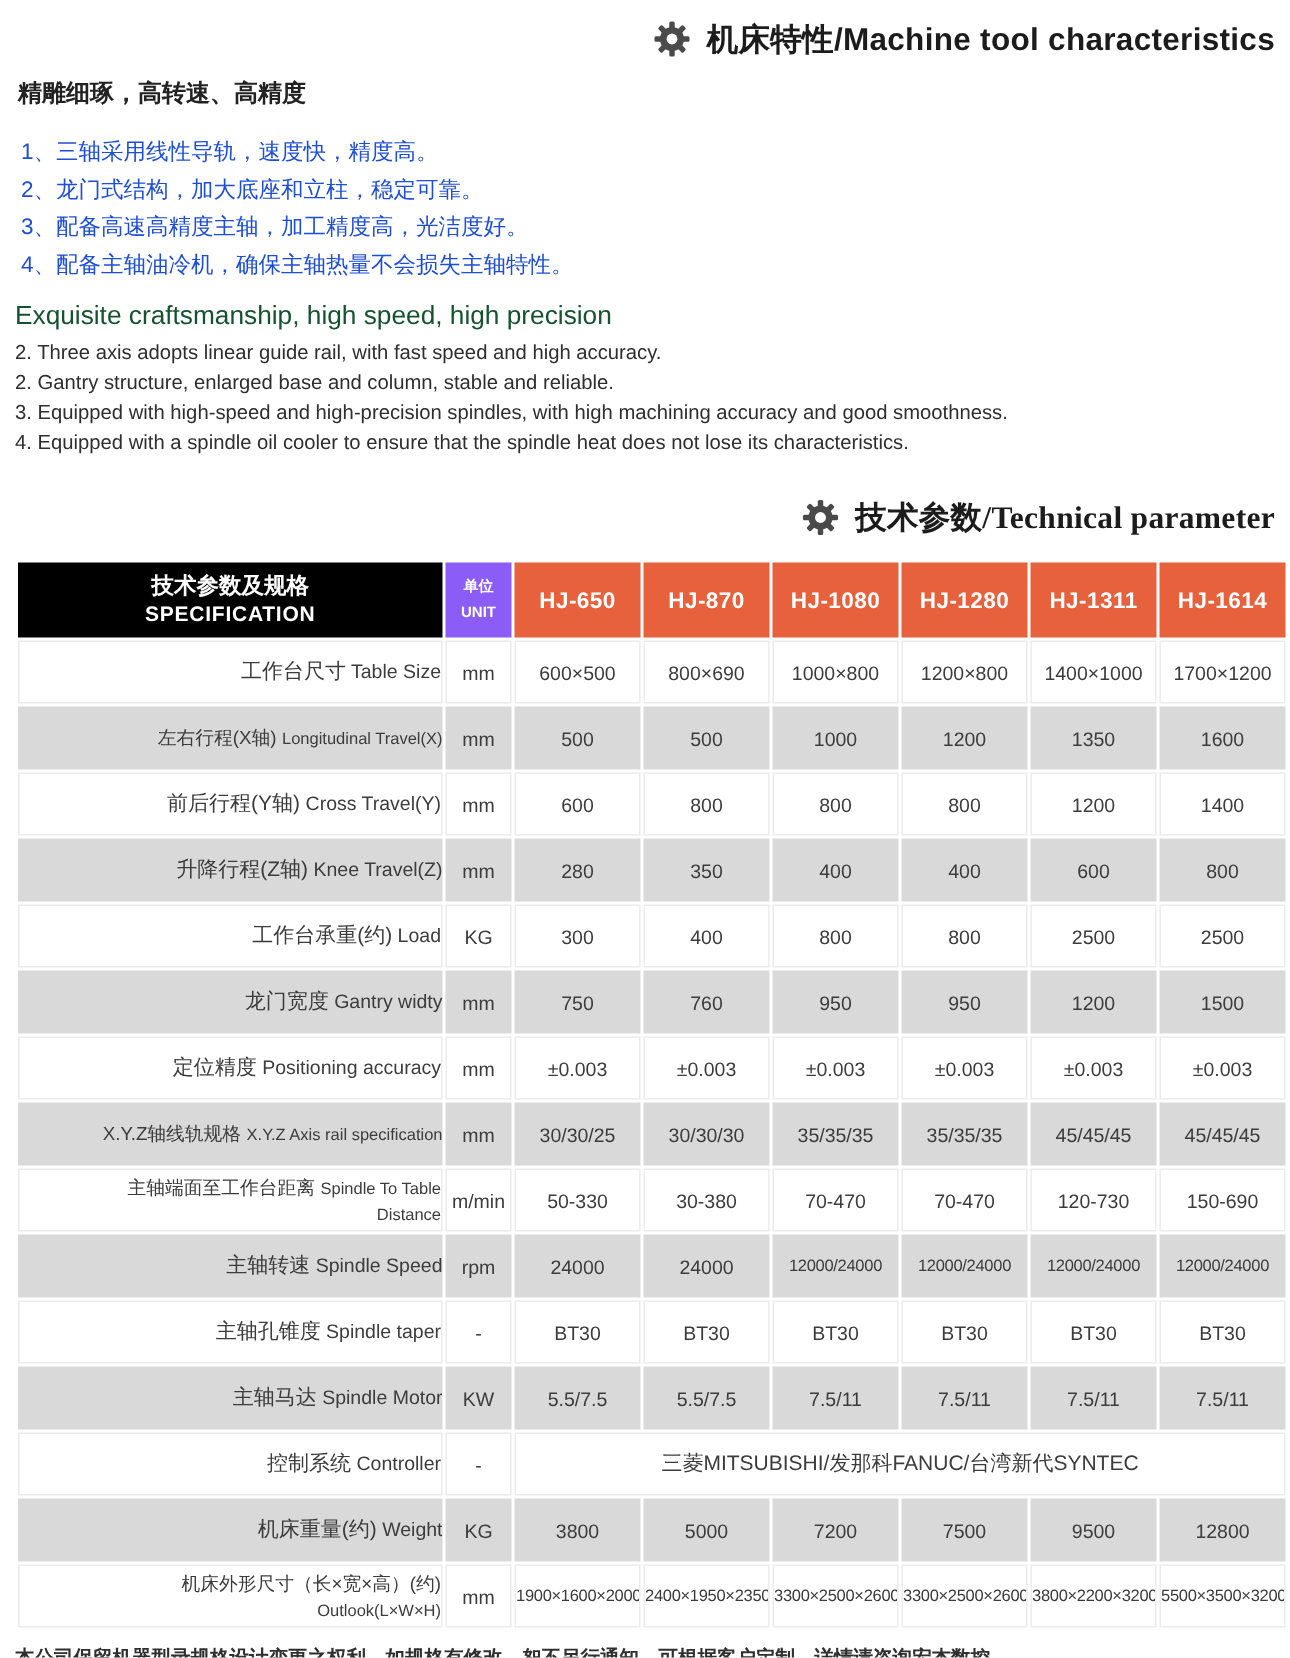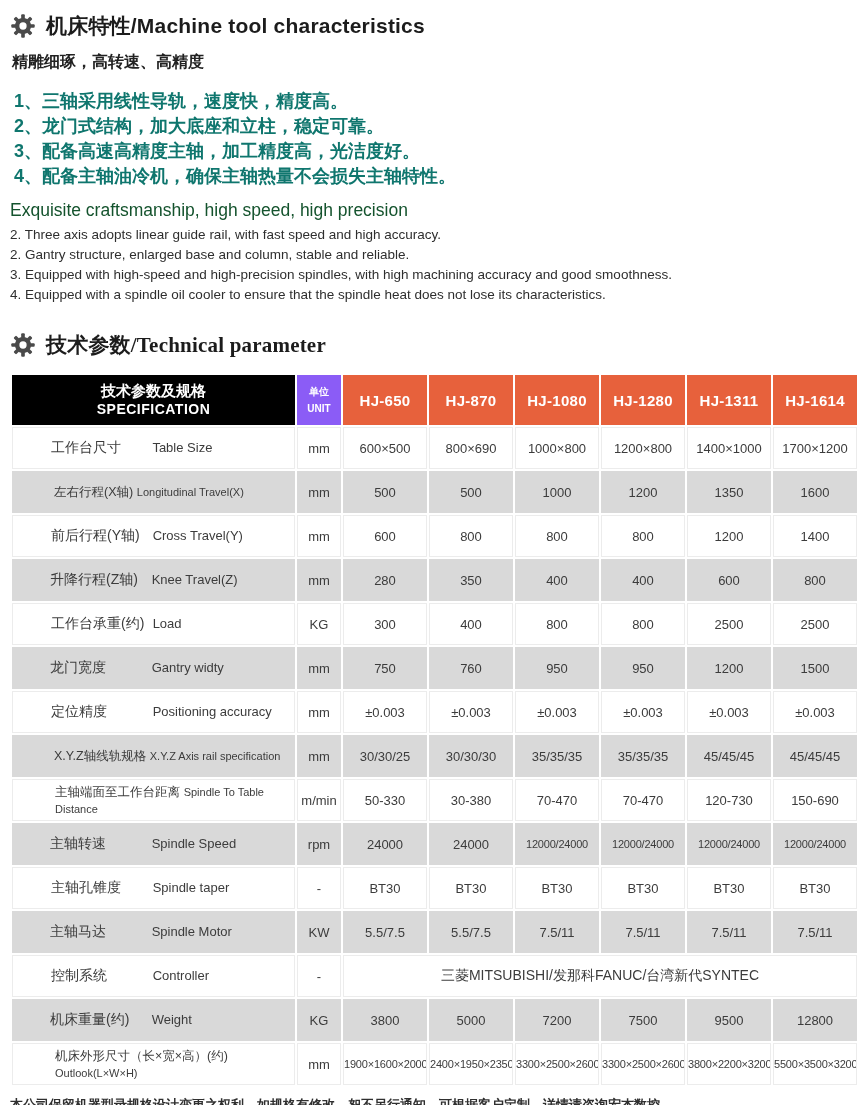--- a/index.html
+++ b/index.html
@@ -7,31 +7,31 @@
   body {
     width: 860px;
     height: 1105px;
     font-family: "Liberation Sans", "DejaVu Sans", sans-serif;
     color: #3b3b3b;
     overflow: hidden;
   }
   .page { padding: 12px 10px 0 10px; }
 
   
-  .sec-header { display: flex; align-items: center; gap: 10px; }
+  .sec-header { display: flex; align-items: center; gap: 10px; justify-content: flex-end; }
   .sec-header .gear { width: 26px; height: 26px; flex: 0 0 auto; }
   .sec-title {
     font-size: 21px; font-weight: bold; color: #1c1c1c;
     letter-spacing: 0.2px;
   }
 
   .subtitle { margin: 12px 0 0 2px; font-size: 16px; font-weight: bold; color: #222; }
 
   ul.points { list-style: none; margin: 16px 0 0 4px; }
-  ul.points li { font-size: 18px; line-height: 25px; color: #0f766e; font-weight: bold; }
+  ul.points li { font-size: 15px; line-height: 25px; color: #1d4ed8; }
 
   .en-title { margin: 11px 0 0 0; font-size: 17.5px; font-weight: 400; color: #14532d; }
   ul.en-points { list-style: none; margin: 4px 0 0 0; }
   ul.en-points li { font-size: 13.5px; line-height: 20px; color: #2e2e2e; }
 
   .sec2 { margin-top: 26px; font-family: Liberation Serif, serif; }
 
   
   table.spec-table {
     margin-top: 14px;
@@ -49,21 +49,21 @@
   thead th { height: 50px; color: #ffffff; font-weight: bold; }
   th.h-spec { background: #000000; font-size: 15px; line-height: 18px; }
   th.h-spec .sub { font-size: 14px; letter-spacing: 0.5px; }
   th.h-unit { background: #8b5cf6; font-size: 10px; line-height: 17px; }
   th.h-model { background: #e7613c; font-size: 15px; letter-spacing: 0.3px; }
 
   tbody td { height: 42px; font-size: 13px; color: #3c3c3c; background: #ffffff; }
   tbody tr.odd td { border: 1px solid #ececec; }
   tbody tr.even td { background: #d9d9d9; border: none; }
 
-  td.spec-cell { text-align: left; padding-left: 38px; }
+  td.spec-cell { text-align: right; padding-left: 38px; }
   td.spec-cell .cn { display: inline-block; min-width: 98px; font-size: 14px; color: #3c3c3c; }
   td.spec-cell .en { font-size: 13px; color: #3c3c3c; }
   td.spec-cell.compact { padding-left: 42px; }
   td.spec-cell.compact .cn { min-width: 0; font-size: 12.5px; }
   td.spec-cell.compact .en { font-size: 11px; }
   td.val.small { font-size: 11px; letter-spacing: -0.2px; }
   td.span-val { font-size: 14px; }
 
   
   .footer { margin-top: 9px; }

